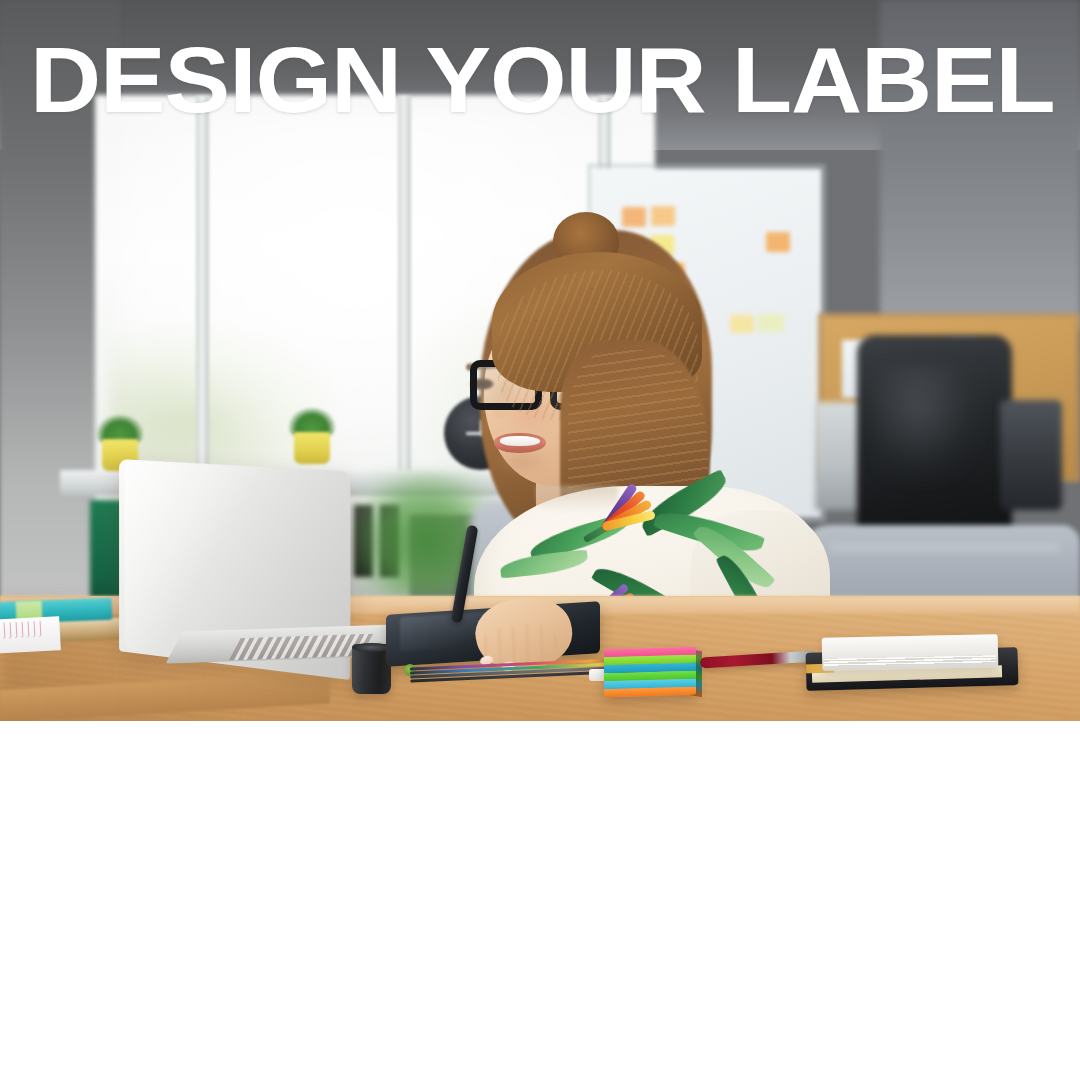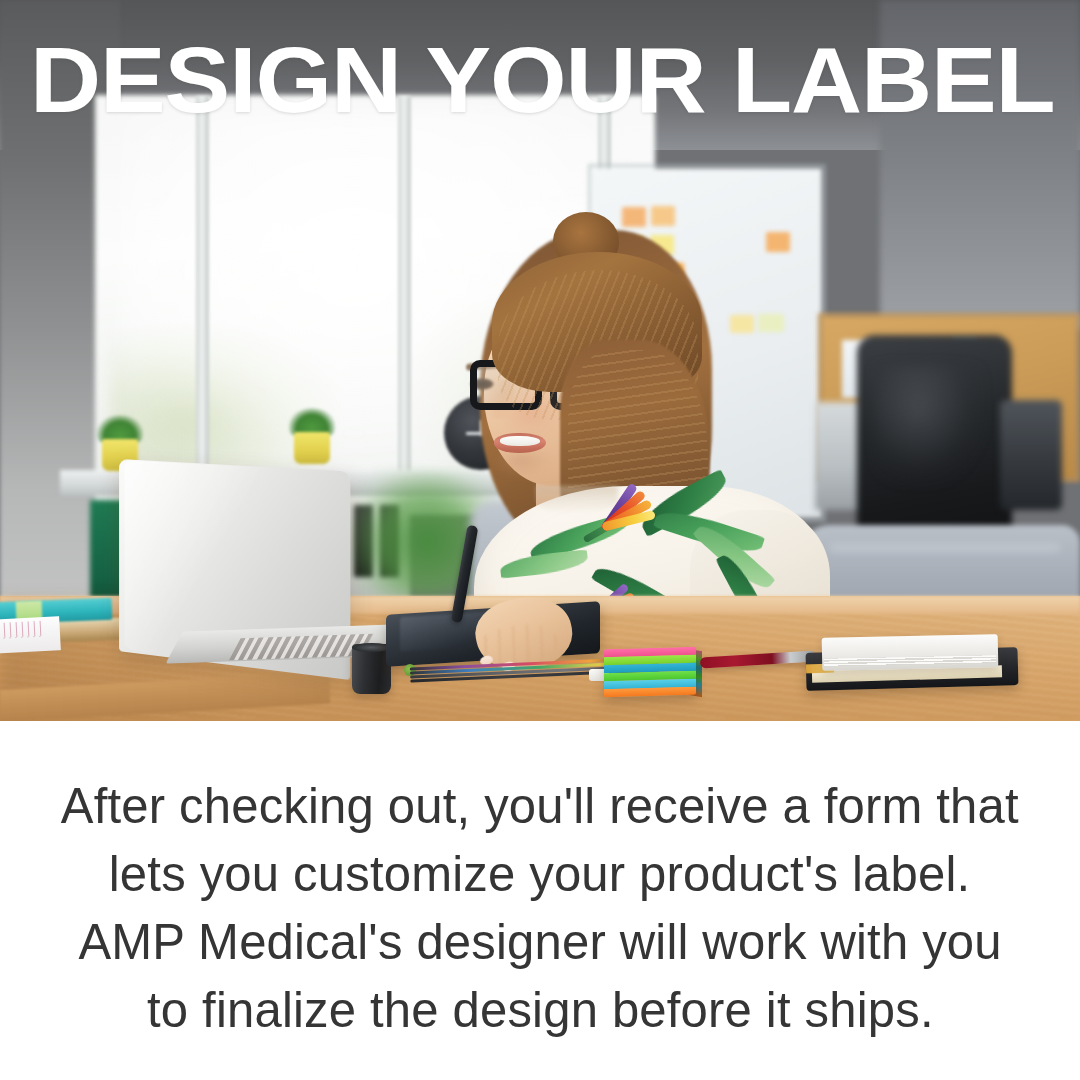--- a/index.html
+++ b/index.html
@@ -824,20 +824,14 @@
 
     <div class="nb-black"></div>
     <div class="nb-pages"></div>
     <div class="nb-gold"></div>
     <div class="nb-white"></div>
     <div class="nb-white-edge"></div>
 
     <h1 class="headline">DESIGN YOUR LABEL</h1>
   </div>
 
-  <div class="body-block">
-    <div class="body-line">After checking out, you'll receive a form that</div>
-    <div class="body-line">lets you customize your product's label.</div>
-    <div class="body-line">AMP Medical's designer will work with you</div>
-    <div class="body-line">to finalize the design before it ships.</div>
-  </div>
 
 </div>
 
 </body></html>

